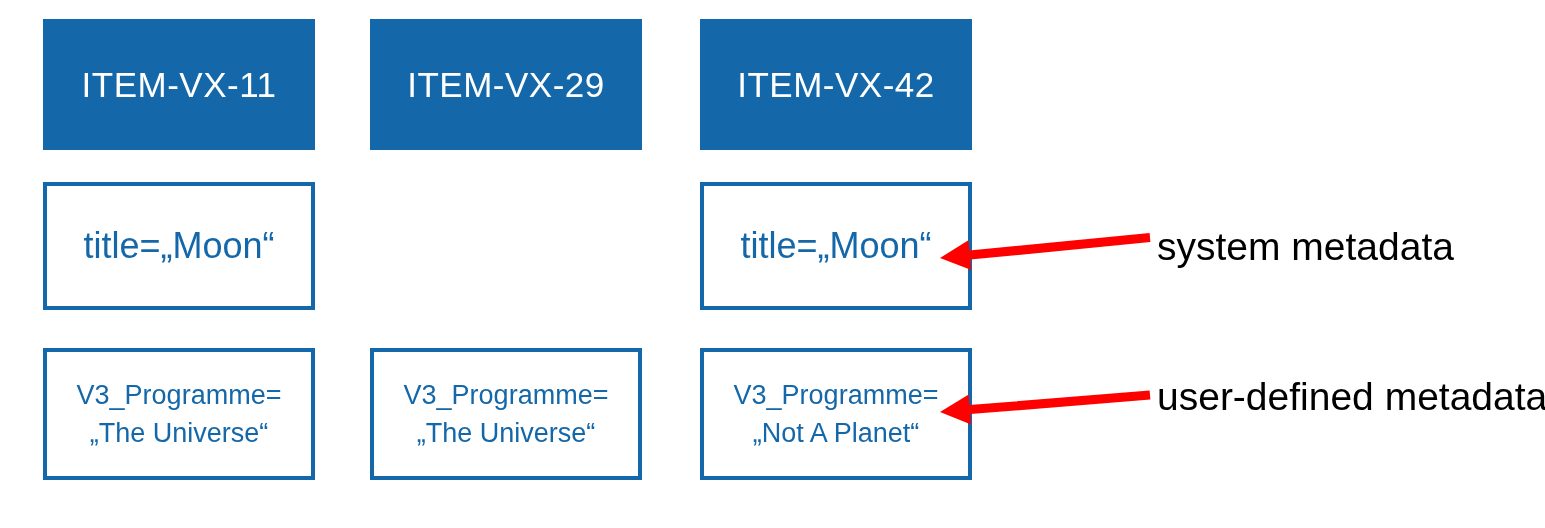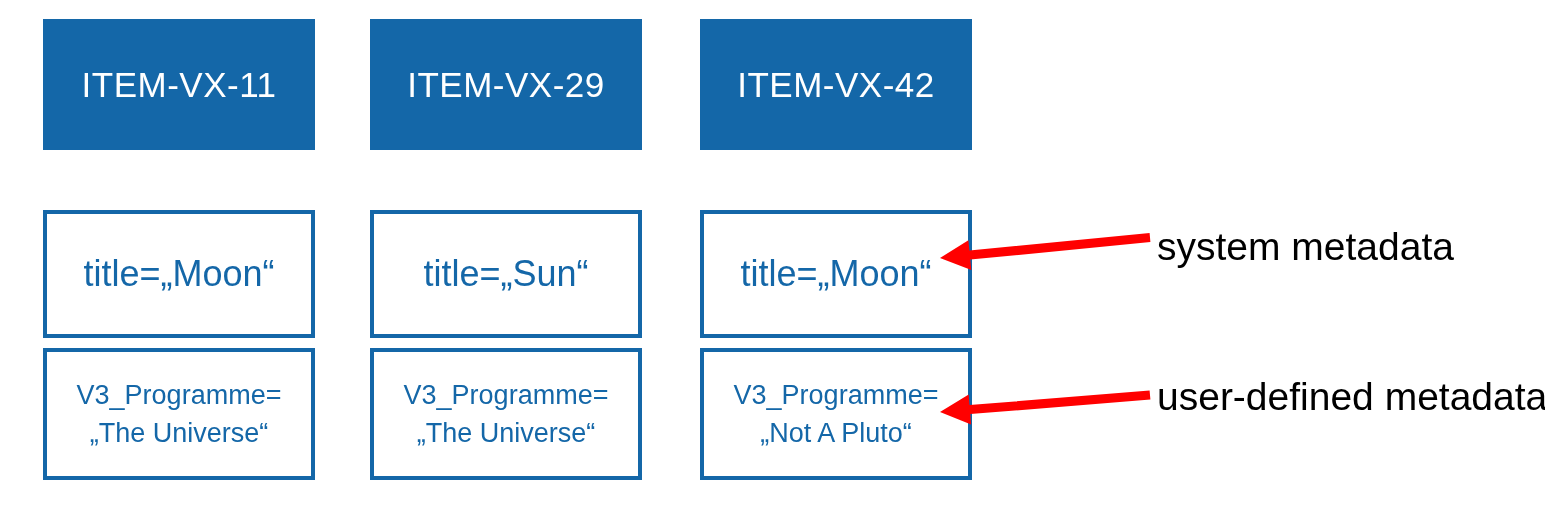--- a/index.html
+++ b/index.html
@@ -35,21 +35,21 @@
     color: var(--header-text, #ffffff);
     font-size: 35px;
     letter-spacing: 0.5px;
   }
   .outline-box {
     background: #ffffff;
     border: 4px solid var(--blue, #1467A8);
     color: var(--blue, #1467A8);
   }
   .system-box {
-    top: 210px;
+    top: 182px;
     height: 128px;
     font-size: 36px;
   }
   .user-box {
     top: 348px;
     height: 132px;
     font-size: 27px;
     flex-direction: column;
     line-height: 38px;
   }
@@ -83,37 +83,34 @@
     <span>title=„Moon“</span>
   </div>
   <div class="box outline-box user-box col0">
     <div>V3_Programme=</div>
     <div>„The Universe“</div>
   </div>
 
   <div class="box header-box col1">
     <span>ITEM-VX-29</span>
   </div>
-  <div class="box outline-box system-box col1">
-    <span>title=„Sun“</span>
-  </div>
   <div class="box outline-box user-box col1">
     <div>V3_Programme=</div>
     <div>„The Universe“</div>
   </div>
 
   <div class="box header-box col2">
     <span>ITEM-VX-42</span>
   </div>
   <div class="box outline-box system-box col2">
     <span>title=„Moon“</span>
   </div>
   <div class="box outline-box user-box col2">
     <div>V3_Programme=</div>
-    <div>„Not A Pluto“</div>
+    <div>„Not A Planet“</div>
   </div>
 
   <svg class="overlay" viewBox="0 0 1545 528" aria-hidden="true">
     <polygon points="940,258 968.4,240.2 969.4,250.6 1149.6,233 1150.4,242 970.3,259.6 971.3,270" fill="#FF0000"></polygon>
     <polygon points="940,412 968.7,394.6 969.5,405.1 1149.6,390.5 1150.4,399.5 970.3,414.1 971.1,424.5" fill="#FF0000"></polygon>
   </svg>
 
   <div class="annotation system">system metadata</div>
   <div class="annotation user">user-defined metadata</div>
 

